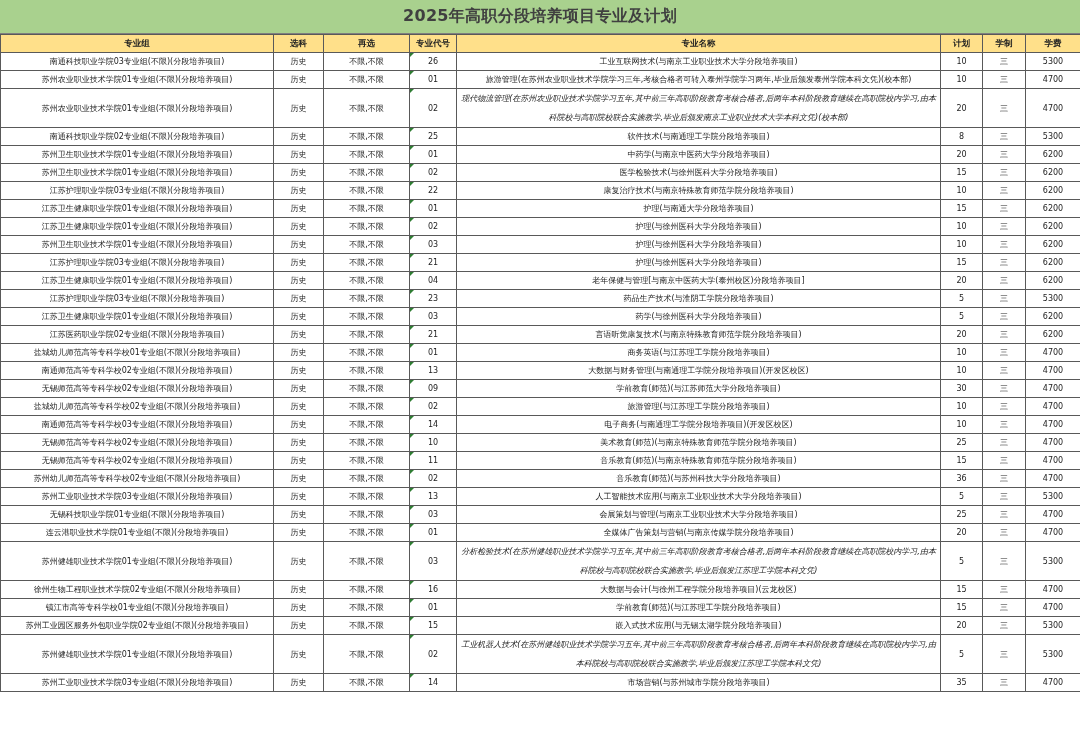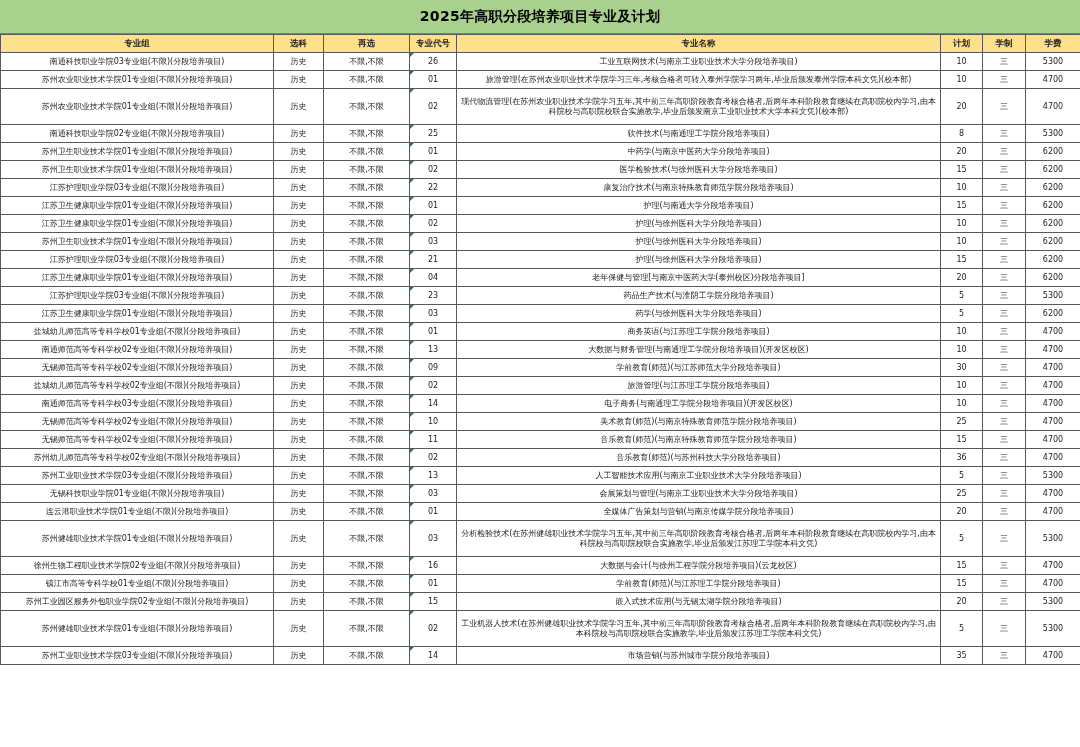--- a/index.html
+++ b/index.html
@@ -1,33 +1,33 @@
 <!DOCTYPE html>
 <html><head>
 <meta charset="utf-8">
 <style>
   html, body { margin:0; padding:0; background:#ffffff; }
   body { width:1080px; height:747px; overflow:hidden; font-family:"DejaVu Sans", sans-serif; }
   .sheet { width:1080px; }
   .title {
     height:33px; background:#a9d18e; border-bottom:1px solid #7f7f7f;
     display:flex; align-items:center; justify-content:center;
-    font-family:"DejaVu Sans", sans-serif; font-weight:bold; font-size:14px; color:#000000;
+    font-family:"DejaVu Sans", sans-serif; font-weight:bold; font-size:16px; color:#404040;
     letter-spacing:0.3px;
   }
   table { border-collapse:collapse; table-layout:fixed; width:1080px; }
   th, td {
     border:1px solid #595959; text-align:center; vertical-align:middle;
     font-size:8px; color:#222; padding:0 2px; overflow:hidden; white-space:nowrap;
     font-family:"DejaVu Sans", sans-serif;
   }
   th { background:#ffe08a; font-weight:bold; height:17px; font-size:8.5px;margin-top:44px; }
   td { height:17px; }
   tr.tall td { height:35px; }
-  td.wrap { white-space:normal; line-height:10px; }
+  td.wrap { white-space:normal; line-height:19px;font-style:italic; }
   td.code { position:relative; }
   td.code::before {
     content:""; position:absolute; left:0; top:0; width:0; height:0;
     border-top:4px solid #2e7d32; border-right:4px solid transparent;
   }
   td.name { font-size:8px; }
 </style>
 </head>
 <body>
 
@@ -191,20 +191,30 @@
           <td>江苏卫生健康职业学院01专业组(不限)(分段培养项目)</td>
           <td>历史</td>
           <td>不限,不限</td>
           <td class="code">03</td>
           <td class="name">药学(与徐州医科大学分段培养项目)</td>
           <td>5</td>
           <td>三</td>
           <td>6200</td>
         </tr>
         <tr>
+          <td>江苏医药职业学院02专业组(不限)(分段培养项目)</td>
+          <td>历史</td>
+          <td>不限,不限</td>
+          <td class="code">21</td>
+          <td class="name">言语听觉康复技术(与南京特殊教育师范学院分段培养项目)</td>
+          <td>20</td>
+          <td>三</td>
+          <td>6200</td>
+        </tr>
+        <tr>
           <td>盐城幼儿师范高等专科学校01专业组(不限)(分段培养项目)</td>
           <td>历史</td>
           <td>不限,不限</td>
           <td class="code">01</td>
           <td class="name">商务英语(与江苏理工学院分段培养项目)</td>
           <td>10</td>
           <td>三</td>
           <td>4700</td>
         </tr>
         <tr>

